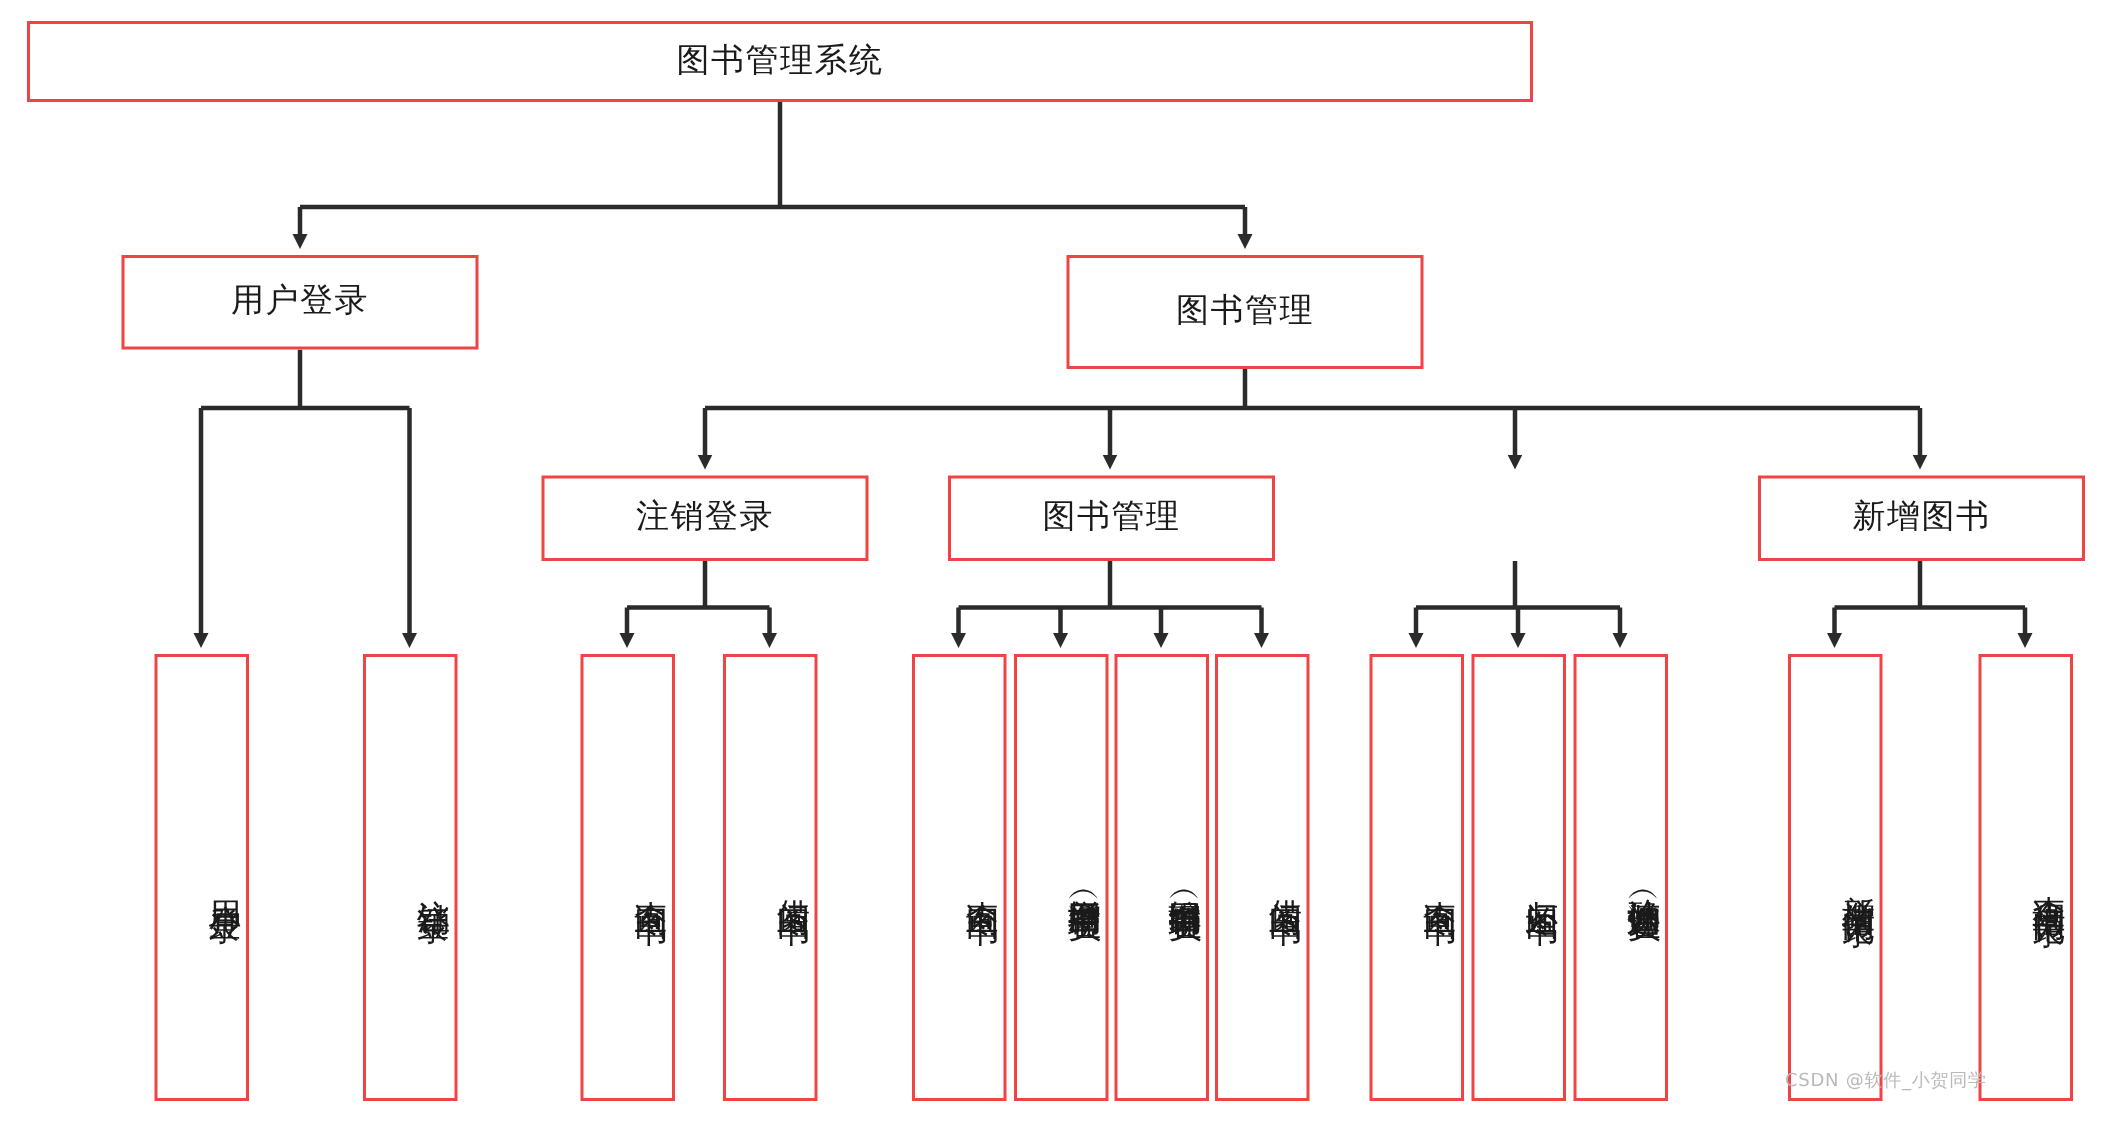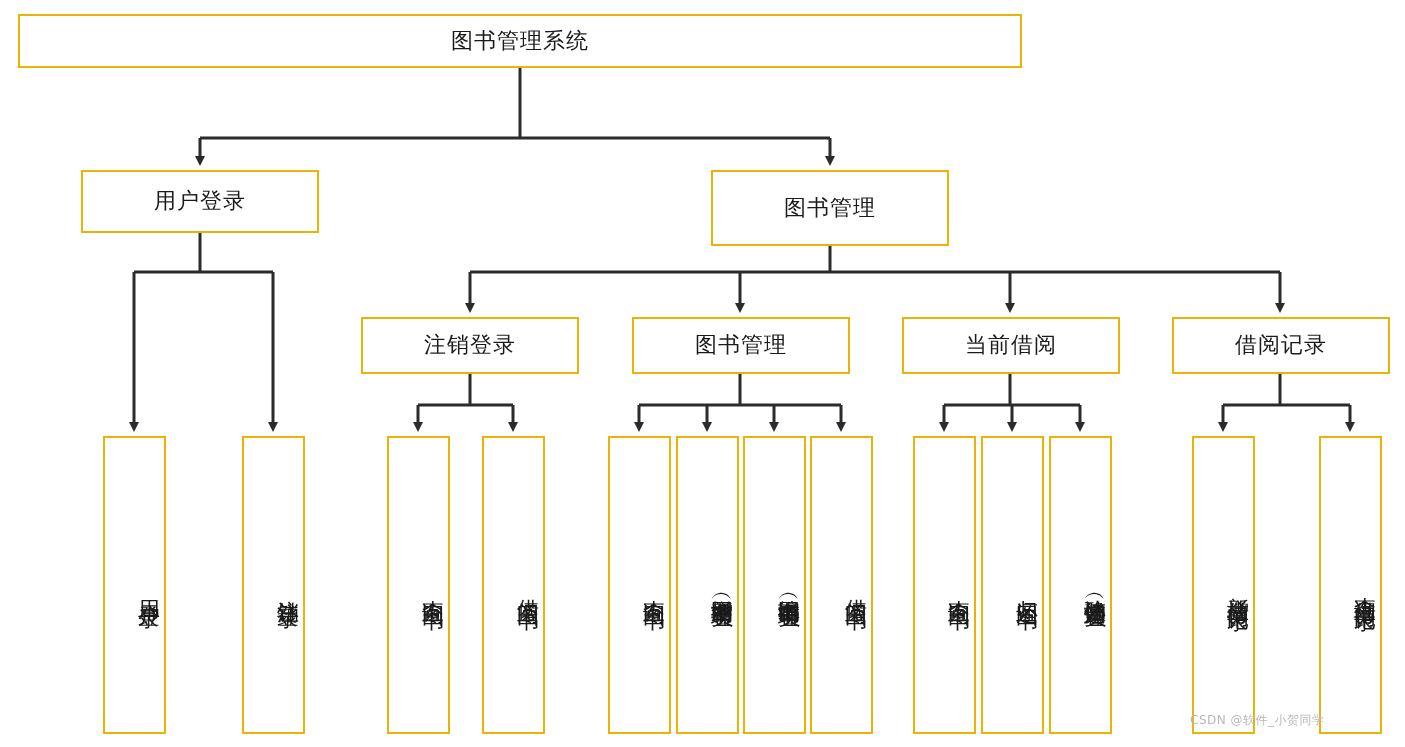--- a/index.html
+++ b/index.html
@@ -22,21 +22,21 @@
     left: 0;
     top: 0;
     width: 1405px;
     height: 747px;
     pointer-events: none;
   }
   .node {
     position: absolute;
     box-sizing: border-box;
     background: #ffffff;
-    border: 2px solid #eab308;
+    border: 2px solid #ef4444;
     display: flex;
     align-items: center;
     justify-content: center;
     color: #1a1a1a;
   }
   .node.horiz {
     font-size: 22px;
     letter-spacing: 1px;
     line-height: 1.1;
   }
@@ -130,26 +130,23 @@
   </div>
 
   <div class="node horiz" style="left:361px;top:317px;width:218px;height:57px;">
     <span>注销登录</span>
   </div>
 
   <div class="node horiz" style="left:632px;top:317px;width:218px;height:57px;">
     <span>图书管理</span>
   </div>
 
-  <div class="node horiz" style="left:902px;top:317px;width:218px;height:57px;">
-    <span>当前借阅</span>
-  </div>
 
   <div class="node horiz" style="left:1172px;top:317px;width:218px;height:57px;">
-    <span>借阅记录</span>
+    <span>新增图书</span>
   </div>
 
   <div class="node vert" style="left:103px;top:436px;width:63px;height:298px;">
     <span>用户登录</span>
   </div>
 
   <div class="node vert" style="left:242px;top:436px;width:63px;height:298px;">
     <span>注销登录</span>
   </div>
 

